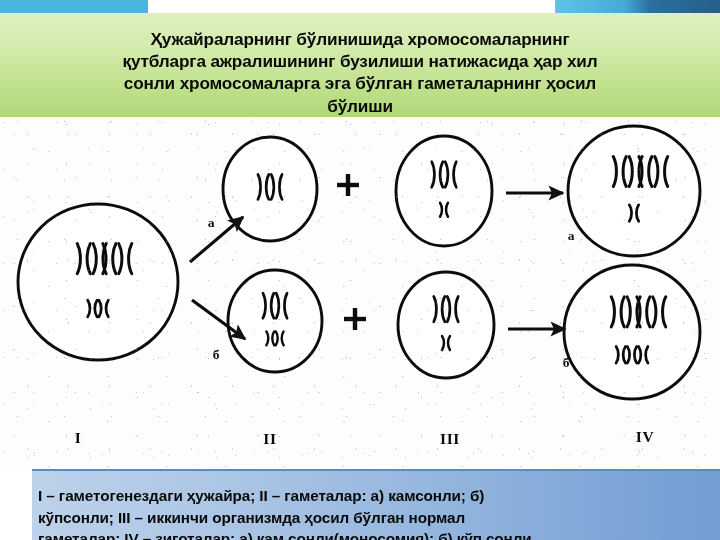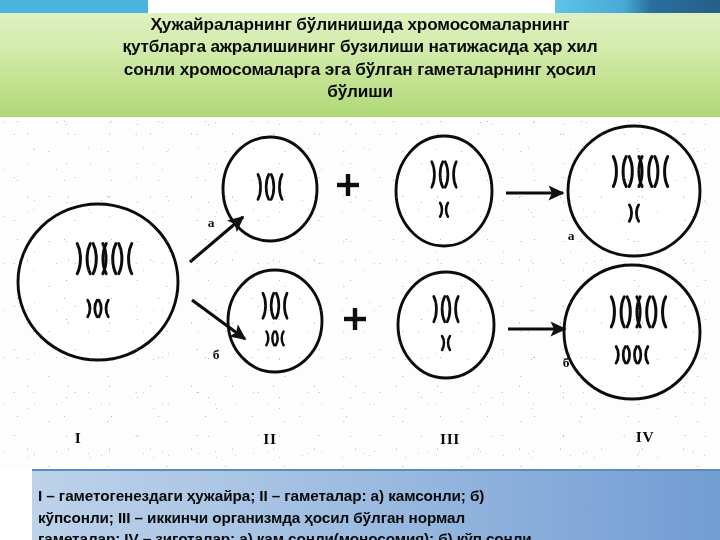--- a/index.html
+++ b/index.html
@@ -35,21 +35,21 @@
     background: linear-gradient(to right, #5ec4e8 0%, #47a9d6 42%, #2a6f9e 58%, #255f89 100%);
   }
 
   
   #title-banner {
     position: absolute;
     left: 0; top: 13px;
     width: 720px; height: 104px;
     background: linear-gradient(to bottom, #dff0c0 0%, #d2ebab 35%, #bfe08b 72%, #aed877 100%);
     display: flex;
-    align-items: flex-start;
+    align-items: flex-end;
     justify-content: center;
     box-sizing: border-box;
     padding: 0 12px;
   }
   #title-text {
     font-size: 17.2px;
     font-weight: bold;
     color: #0a0a0a;
     line-height: 1.30;
     text-align: center;

